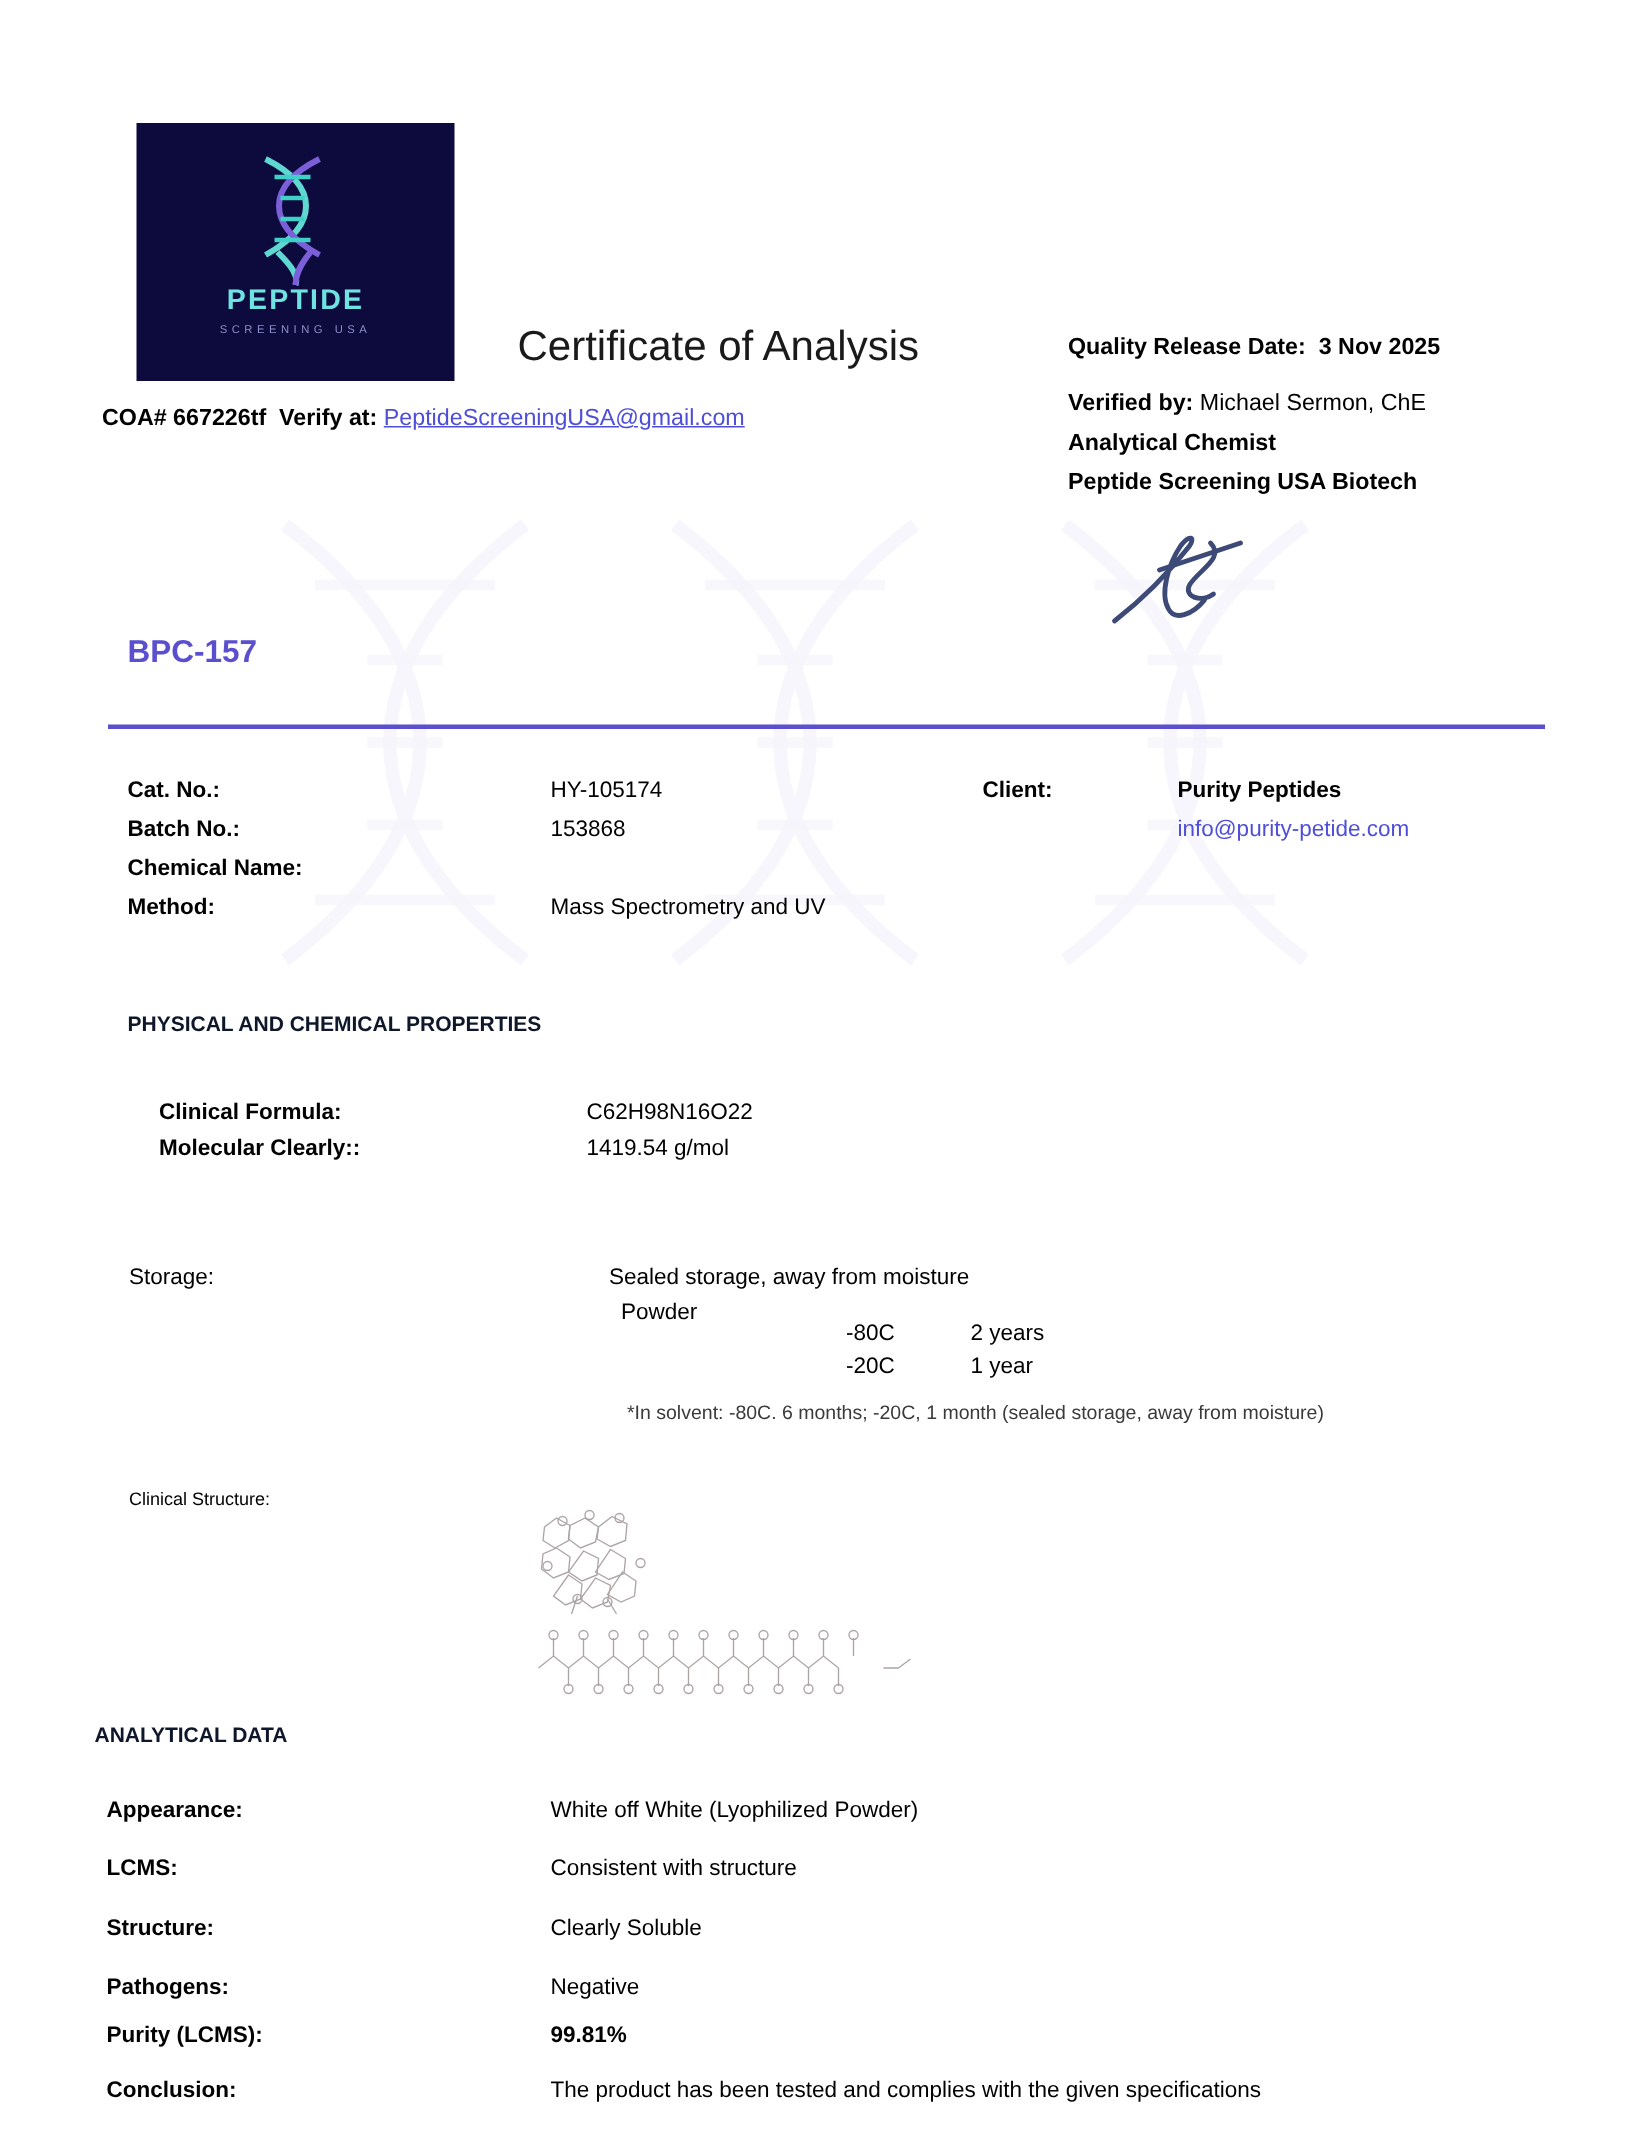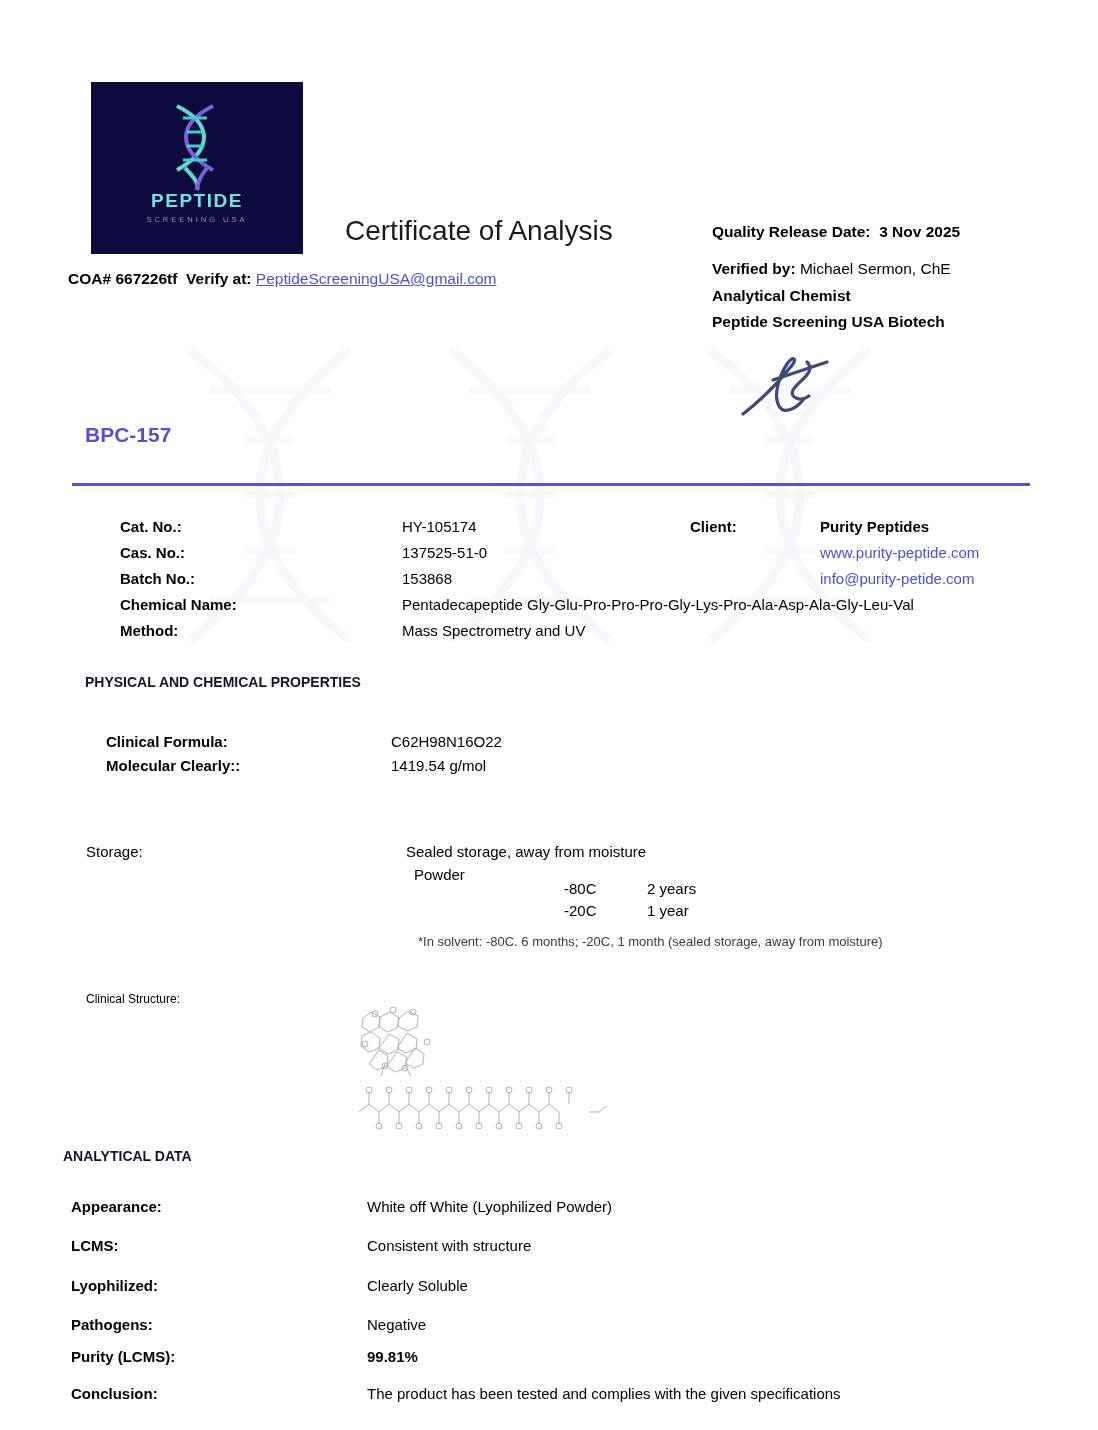--- a/index.html
+++ b/index.html
@@ -158,21 +158,20 @@
   .info {
     position: absolute;
     left: 85px;
     top: 518px;
     width: 950px;
     font-size: 15px;
   }
   .info-row {
     position: relative;
     height: 26px;
-    margin-left: 35px;
   }
   .info-label {
     position: absolute;
     left: 0;
     font-weight: bold;
   }
   .info-value {
     position: absolute;
     left: 282px;
   }
@@ -352,32 +351,26 @@
   <div class="hrule"></div>
 
   <div class="info">
     <div class="info-row">
       <span class="info-label">Cat. No.:</span>
       <span class="info-value">HY-105174</span>
       <span class="client-label">Client:</span>
       <span class="client-value">Purity Peptides</span>
     </div>
     <div class="info-row">
-      <span class="info-label">Cas. No.:</span>
-      <span class="info-value">137525-51-0</span>
-      <span class="client-link">www.purity-peptide.com</span>
-    </div>
-    <div class="info-row">
       <span class="info-label">Batch No.:</span>
       <span class="info-value">153868</span>
       <span class="client-link">info@purity-petide.com</span>
     </div>
     <div class="info-row">
       <span class="info-label">Chemical Name:</span>
-      <span class="info-value">Pentadecapeptide Gly-Glu-Pro-Pro-Pro-Gly-Lys-Pro-Ala-Asp-Ala-Gly-Leu-Val</span>
     </div>
     <div class="info-row">
       <span class="info-label">Method:</span>
       <span class="info-value">Mass Spectrometry and UV</span>
     </div>
   </div>
 
   <div class="section-h" id="sec-phys">PHYSICAL AND CHEMICAL PROPERTIES</div>
 
   <div class="prop-row" id="prop-formula">
@@ -452,21 +445,21 @@
 
   <div class="an-row" id="an-0">
     <span class="an-label">Appearance:</span>
     <span class="an-value">White off White (Lyophilized Powder)</span>
   </div>
   <div class="an-row" id="an-1">
     <span class="an-label">LCMS:</span>
     <span class="an-value">Consistent with structure</span>
   </div>
   <div class="an-row" id="an-2">
-    <span class="an-label">Lyophilized:</span>
+    <span class="an-label">Structure:</span>
     <span class="an-value">Clearly Soluble</span>
   </div>
   <div class="an-row" id="an-3">
     <span class="an-label">Pathogens:</span>
     <span class="an-value">Negative</span>
   </div>
   <div class="an-row" id="an-4">
     <span class="an-label">Purity (LCMS):</span>
     <span class="an-value bold">99.81%</span>
   </div>

